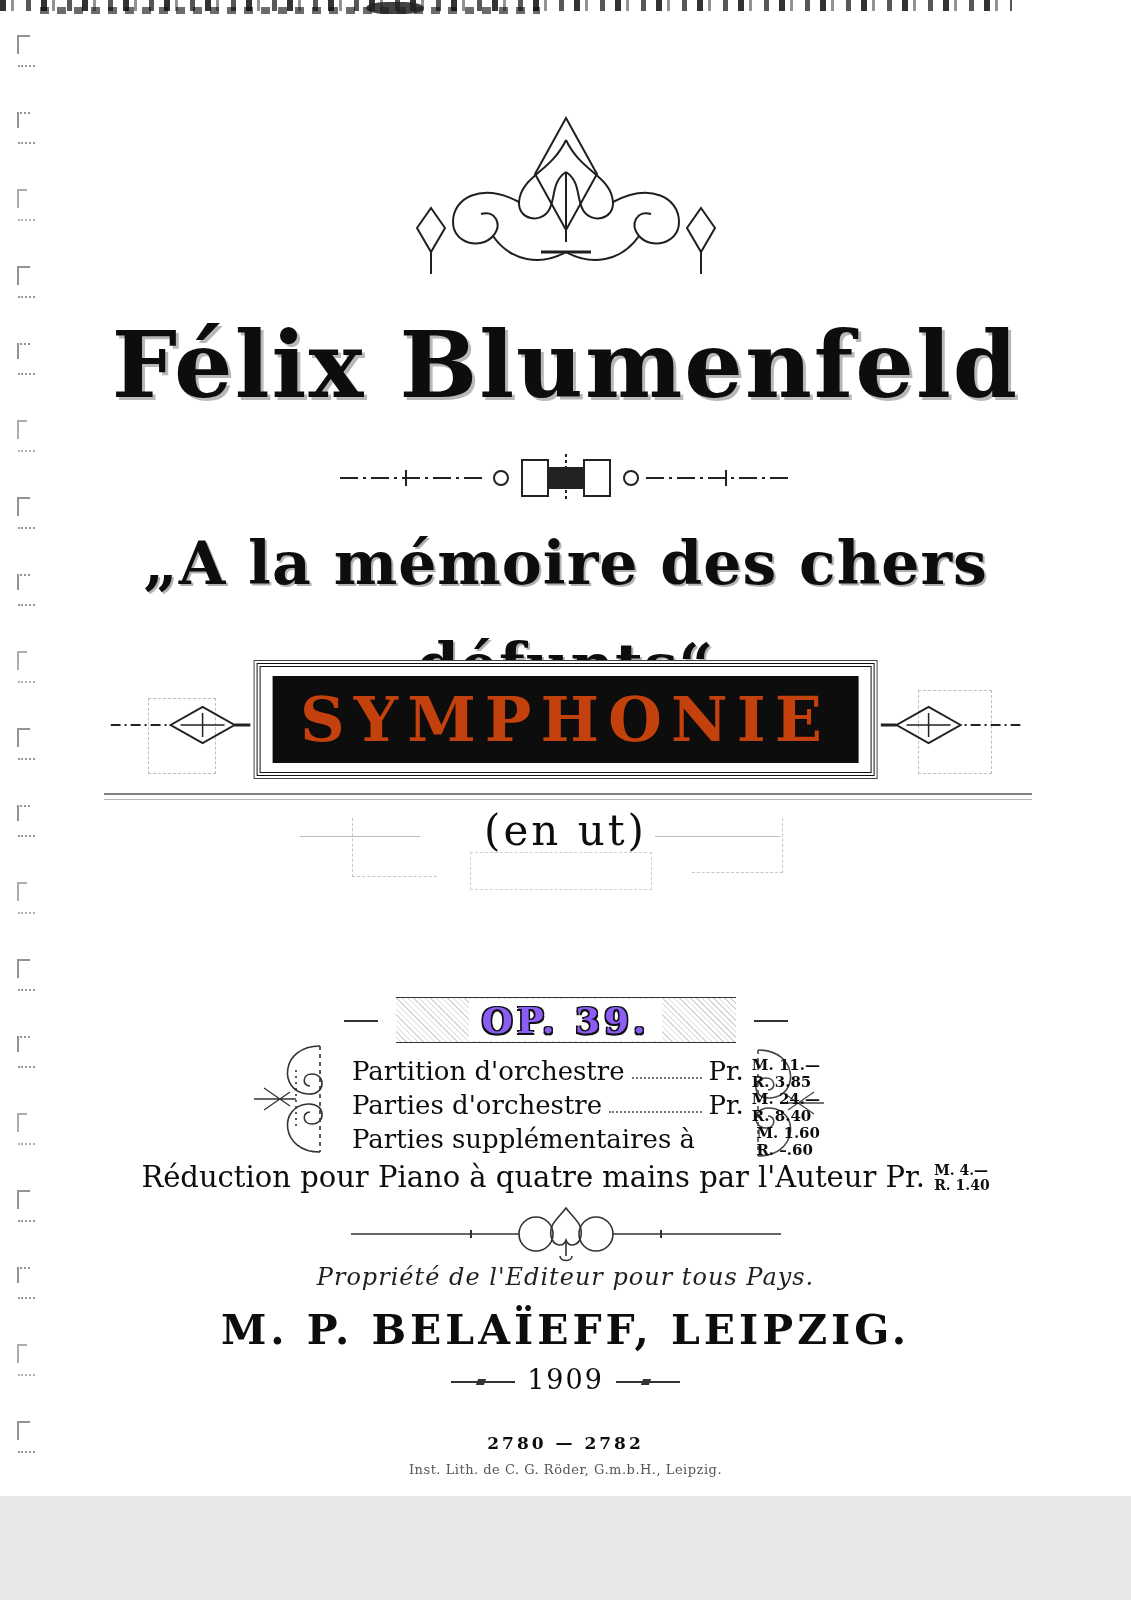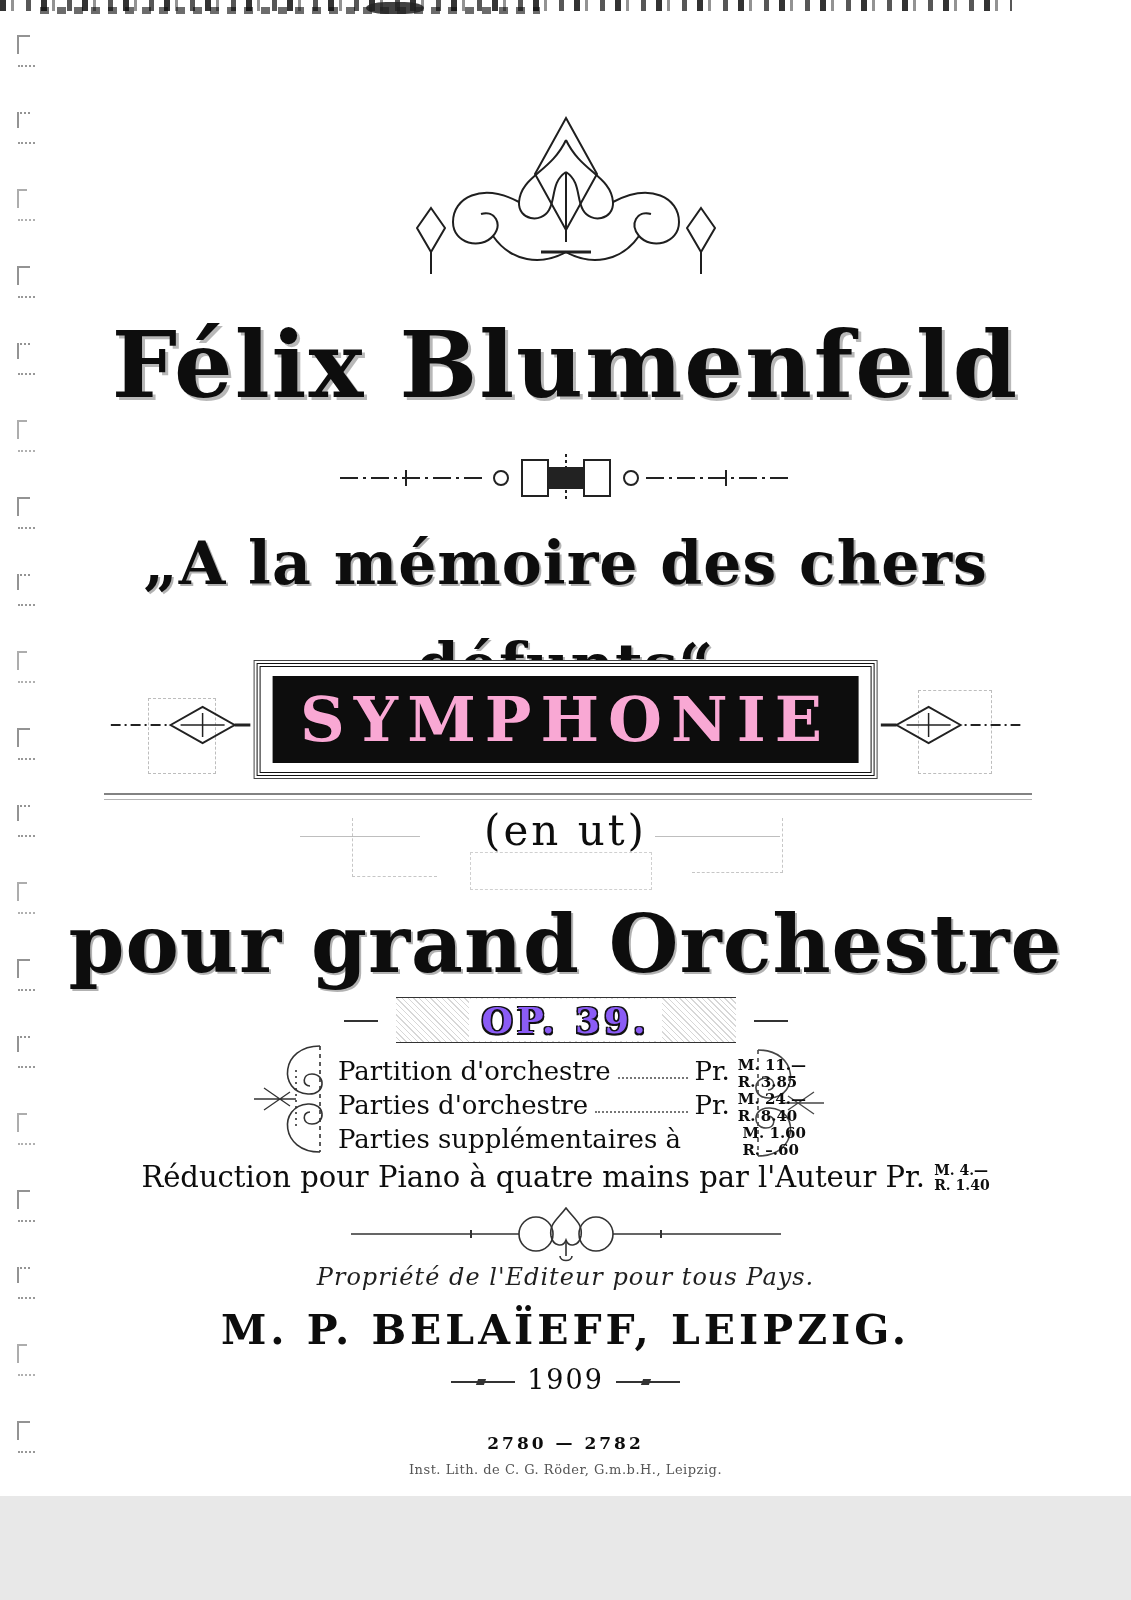--- a/index.html
+++ b/index.html
@@ -48,21 +48,21 @@
     text-shadow:2px 2px 0 rgba(0,0,0,.3);
   }
 
   
   .banner-wrap { position:absolute; top:663px; left:50%; transform:translateX(-50%); }
   .banner-frame {
     border:4px double #111; padding:9px 12px; background:#fff;
     box-shadow:0 0 0 2px #fff, 0 0 0 3px #444;
   }
   .banner-black {
-    background:#0d0d0d; color:#f9a8d4; padding:8px 28px;
+    background:#0d0d0d; color:#c2410c; padding:8px 28px;
     font-size:62px; font-weight:bold; letter-spacing:9px; line-height:1.15;
     text-shadow:0 0 1px #000;
   }
   .banner-side { position:absolute; top:32px; }
   .banner-side.left { right:100%; margin-right:6px; }
   .banner-side.right { left:100%; margin-left:6px; }
 
   .key-line { top:806px; font-size:42px; letter-spacing:3px; }
   .scoring-line {
     top:898px; font-size:80px; font-weight:bold; letter-spacing:1px; line-height:1.15;
@@ -79,21 +79,21 @@
     border-top:2px solid #333; }
   .opus-band::before { left:-52px; }
   .opus-band::after { right:-52px; }
   .opus-label {
     background:#fff; padding:0 12px; font-size:36px; font-weight:bold; letter-spacing:4px;
     color:#8b5cf6;
     text-shadow:-1.5px -1.5px 0 #111, 1.5px -1.5px 0 #111, -1.5px 1.5px 0 #111, 1.5px 1.5px 0 #111, 0 0 1px #111;
   }
 
   
-  .price-list { position:absolute; top:1052px; left:338px; width:468px; }
+  .price-list { position:absolute; top:1052px; left:352px; width:468px; }
   .price-row { display:flex; align-items:flex-end; font-size:26px; height:34px; white-space:nowrap; }
   .price-leader { flex:1 1 auto; border-bottom:2px dotted #555; margin:0 7px 7px 7px; min-width:14px; opacity:.8; }
   .price-leader.hidden { border-bottom:none; min-width:6px; }
   .pr-label { margin-right:8px; }
   .frac { display:inline-block; font-size:15px; line-height:1.1; text-align:left; transform:translateY(4px); font-weight:bold; }
   .frac span { display:block; }
   .price-orn { position:absolute; }
 
   .arrangement-line { top:1160px; font-size:29px; white-space:nowrap; }
   .arrangement-line .frac { font-size:14px; transform:translateY(3px); }
@@ -204,21 +204,20 @@
         <path d="M140 30 H82" stroke-dasharray="10 4 2 4"></path>
         <path d="M80 30 L48 12 L16 30 L48 48 Z"></path>
         <path d="M70 30 H26 M48 18 V42" stroke-width="1.5"></path>
         <path d="M16 30 H0" stroke-width="3"></path>
       </svg>
     </div>
   </div>
 
   <div class="abs center key-line">(en ut)</div>
 
-  <div class="abs center scoring-line">pour grand Orchestre</div>
 
   <div class="opus-band">
     <span class="opus-label">OP. 39.</span>
   </div>
 
   <div class="price-orn" style="left:250px; top:1040px;">
     <svg width="86" height="118" viewBox="0 0 86 118" fill="none" stroke="#333" stroke-width="1.6">
       <path d="M70 6 C30 6, 28 52, 58 54 C76 55, 76 34, 62 34 C52 34, 52 46, 60 46"></path>
       <path d="M70 112 C30 112, 28 66, 58 64 C76 63, 76 84, 62 84 C52 84, 52 72, 60 72"></path>
       <path d="M70 6 V112" stroke-dasharray="4 4"></path>

